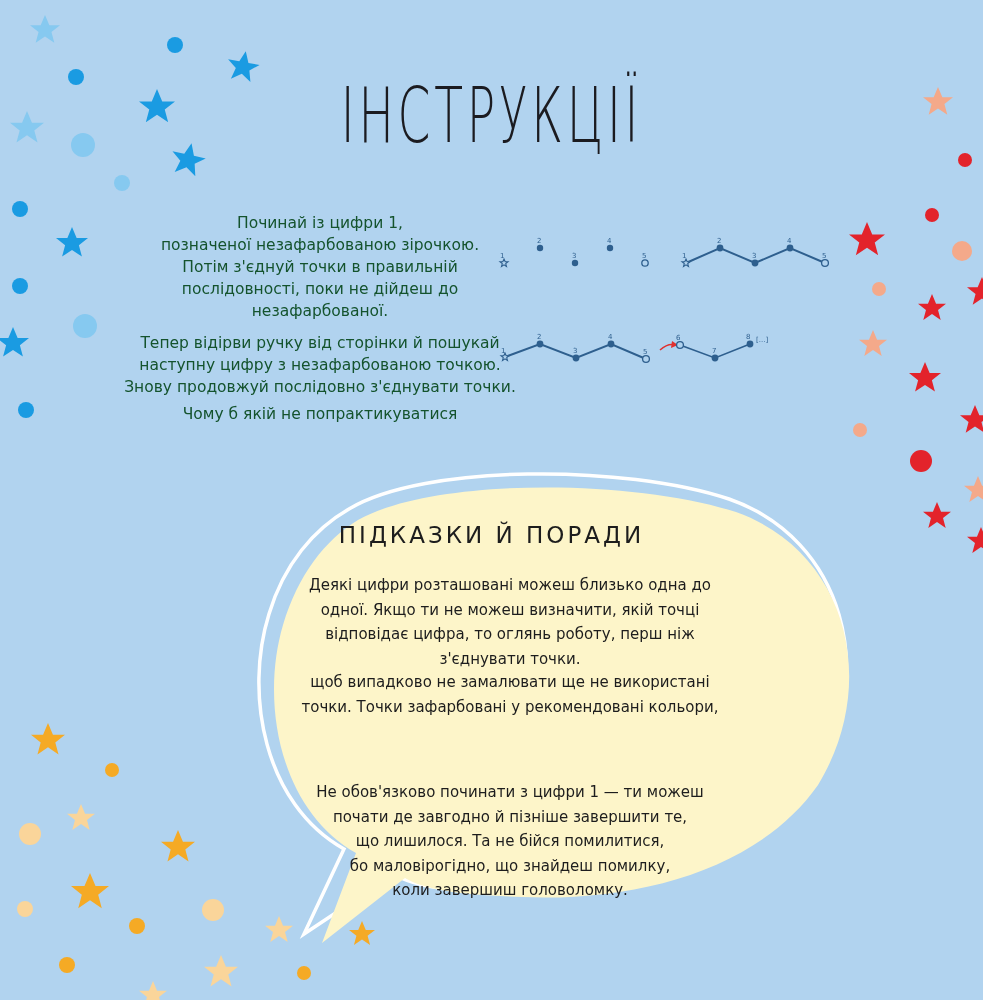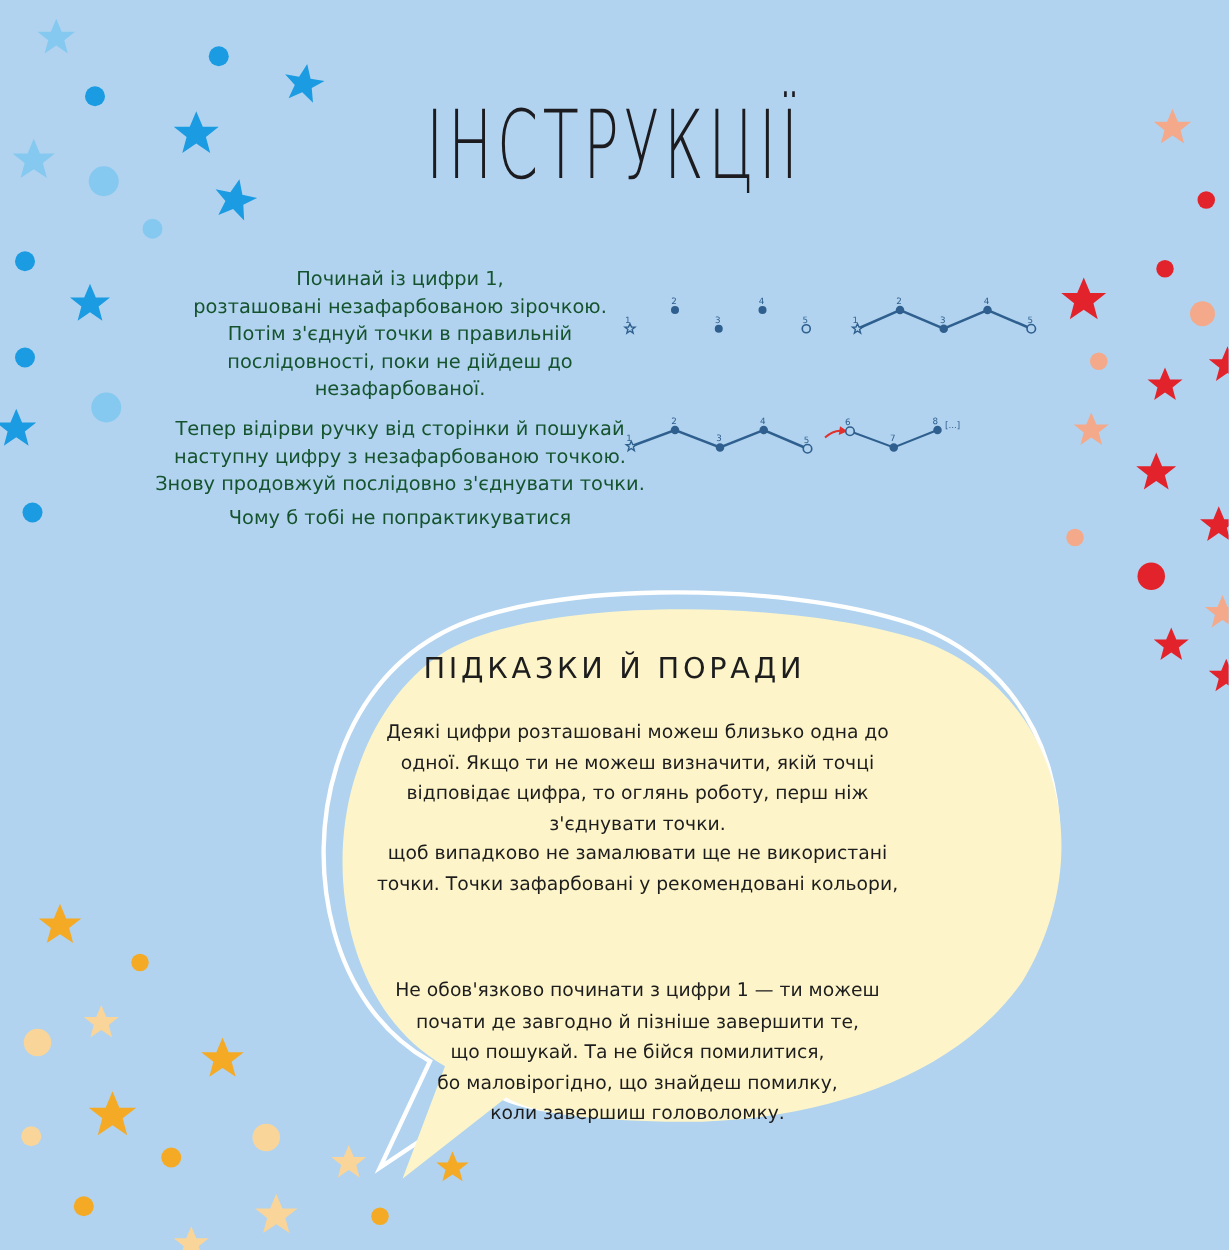--- a/index.html
+++ b/index.html
@@ -77,32 +77,32 @@
     <circle cx="67" cy="965" r="8" fill="#f5aa25"></circle>
     <use href="#star" transform="translate(221,972) scale(1.7)" fill="#fad59a"></use>
     <circle cx="304" cy="973" r="7" fill="#f5aa25"></circle>
     <use href="#star" transform="translate(153,995) scale(1.4)" fill="#fad59a"></use>
   </svg>
 
   <div class="title">ІНСТРУКЦІЇ</div>
 
   <div class="instr p1">
     <p>Починай із цифри 1,</p>
-    <p>розташовані незафарбованою зірочкою.</p>
+    <p>позначеної незафарбованою зірочкою.</p>
     <p>Потім з'єднуй точки в правильній</p>
     <p>послідовності, поки не дійдеш до</p>
     <p>незафарбованої.</p>
   </div>
   <div class="instr p2">
     <p>Тепер відірви ручку від сторінки й пошукай</p>
     <p>наступну цифру з незафарбованою точкою.</p>
     <p>Знову продовжуй послідовно з'єднувати точки.</p>
   </div>
   <div class="instr p3">
-    <p>Чому б тобі не попрактикуватися</p>
+    <p>Чому б якій не попрактикуватися</p>
   </div>
 
   <svg class="deco" viewBox="0 0 983 1000" font-family="DejaVu Sans, sans-serif" font-size="7" fill="#2e5f8e">
     <defs>
       <path id="sstar" d="M0,-4 L1.2,-1.3 L4,-1.3 L1.7,0.6 L2.5,3.5 L0,1.8 L-2.5,3.5 L-1.7,0.6 L-4,-1.3 L-1.2,-1.3 Z"></path>
     </defs>
 
     <g>
       <use href="#sstar" x="504" y="263" fill="none" stroke="#2e5f8e" stroke-width="1.1"></use>
       <text x="500" y="258">1</text>
@@ -172,18 +172,18 @@
     <p>відповідає цифра, то оглянь роботу, перш ніж</p>
     <p>з'єднувати точки.</p>
   </div>
   <div class="tips t2">
     <p>щоб випадково не замалювати ще не використані</p>
     <p>точки. Точки зафарбовані у рекомендовані кольори,</p>
   </div>
   <div class="tips t3">
     <p>Не обов'язково починати з цифри 1 — ти можеш</p>
     <p>почати де завгодно й пізніше завершити те,</p>
-    <p>що пошукай. Та не бійся помилитися,</p>
+    <p>що лишилося. Та не бійся помилитися,</p>
     <p>бо маловірогідно, що знайдеш помилку,</p>
     <p>коли завершиш головоломку.</p>
   </div>
 
 </div>
 
 </body></html>

